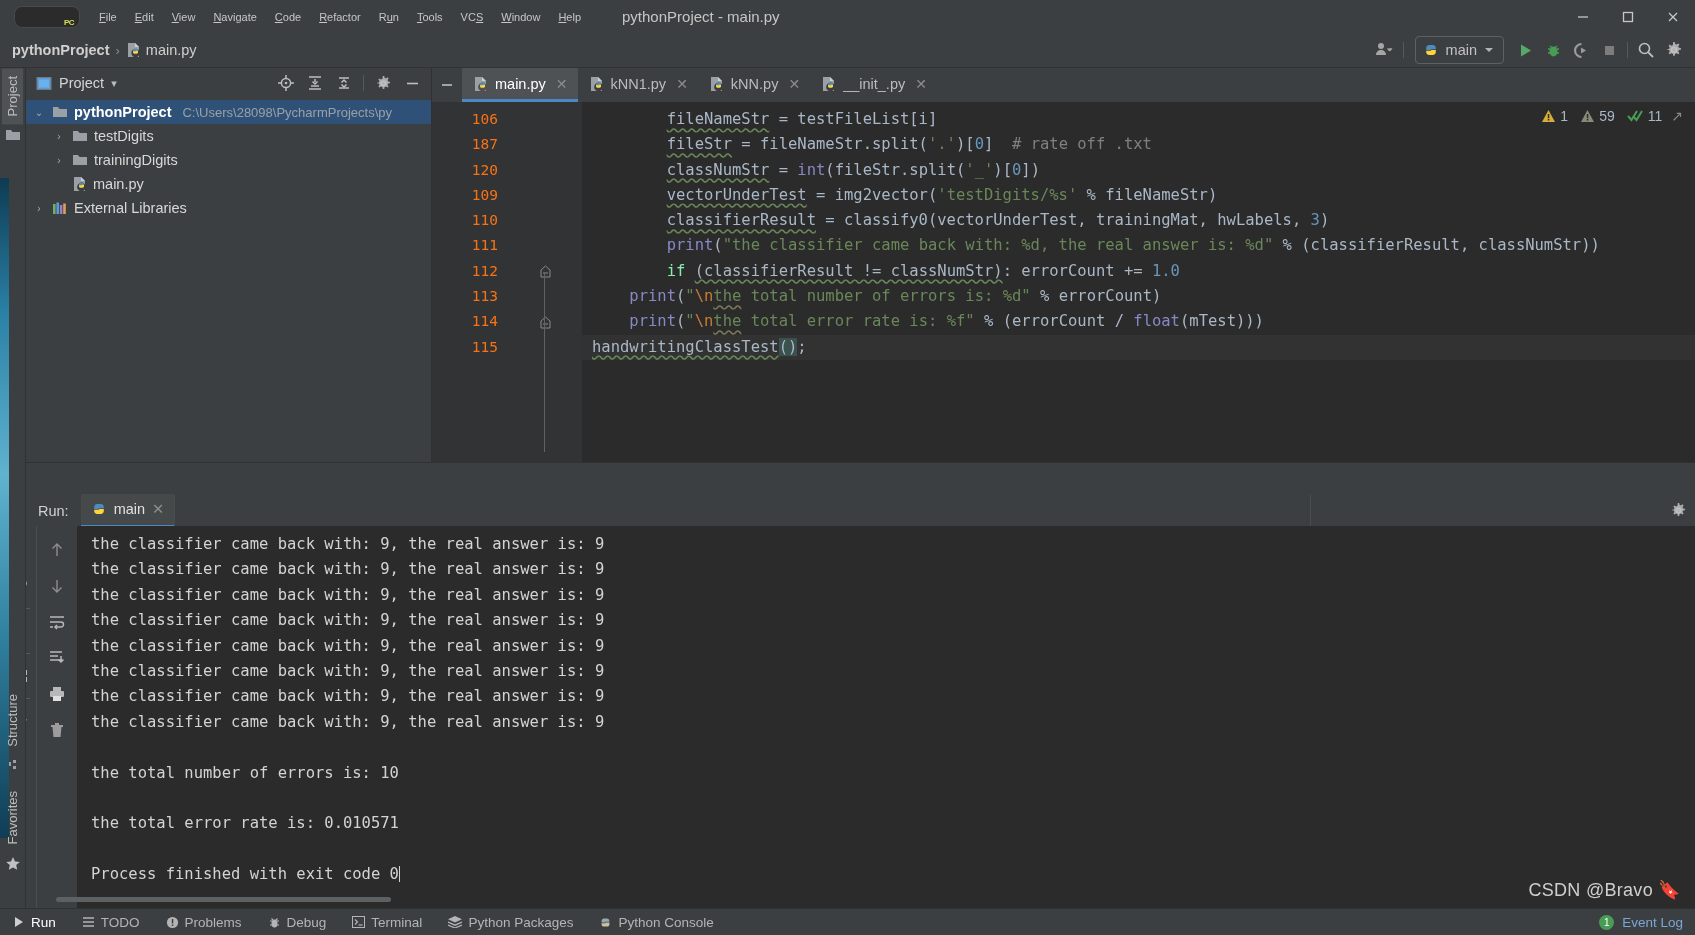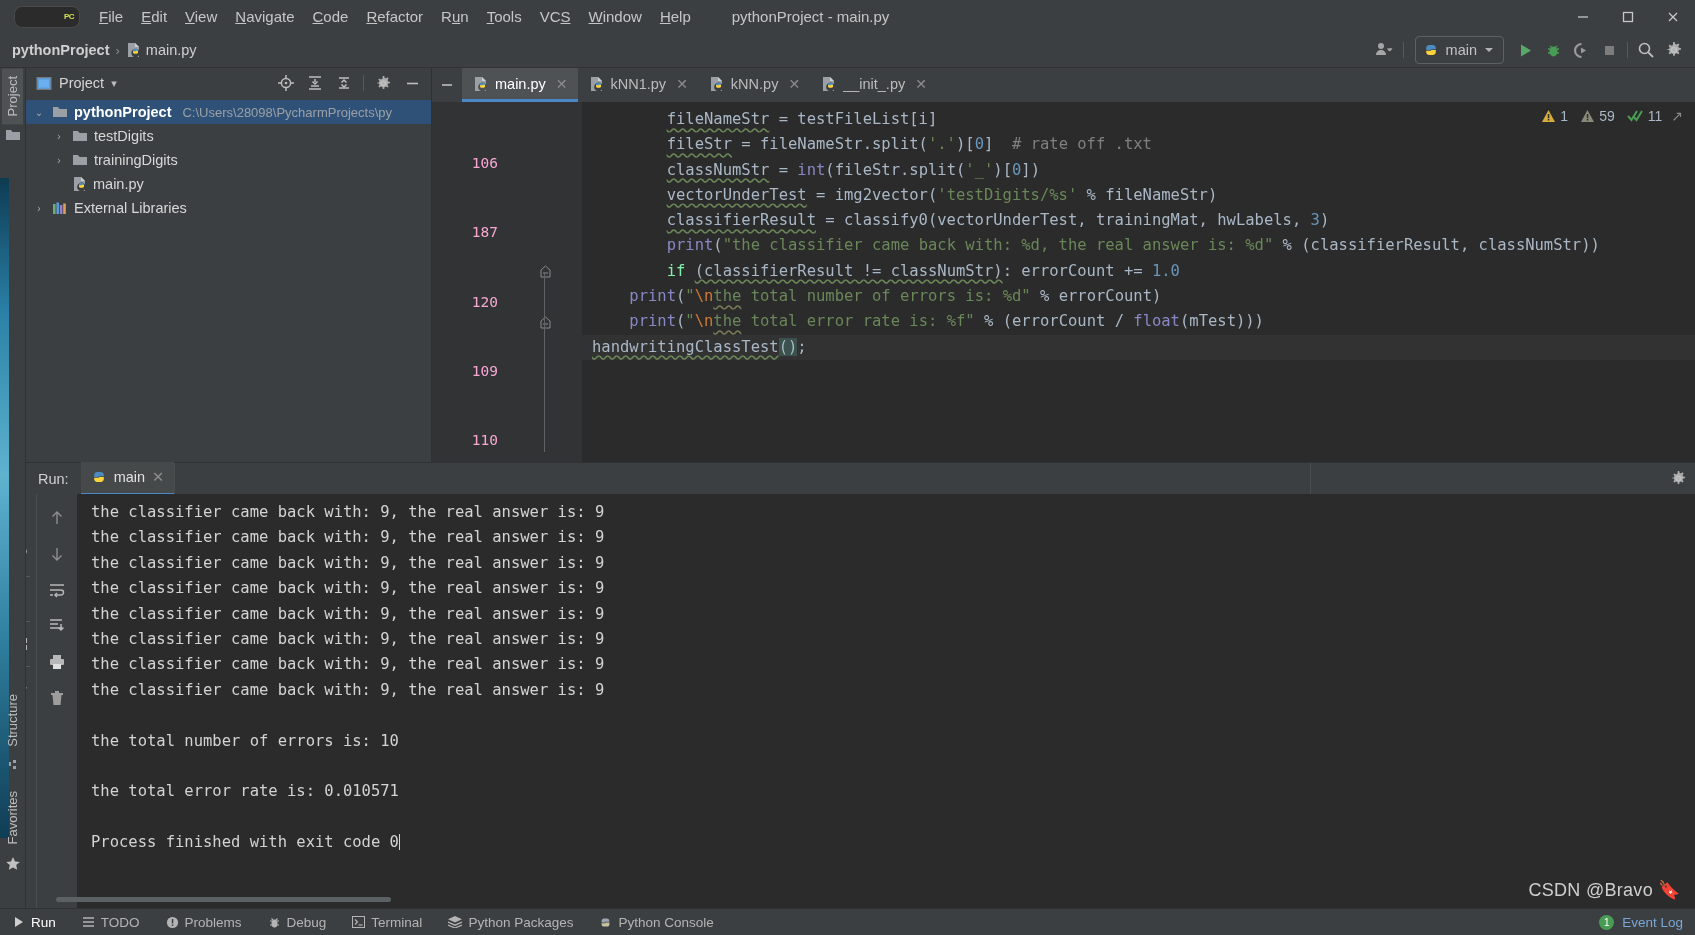--- a/index.html
+++ b/index.html
@@ -7,23 +7,23 @@
     width:1695px;height:935px;overflow:hidden;
     font-family:"Liberation Sans",sans-serif;
     font-size:15px;color:#bbbbbb;
     -webkit-font-smoothing:antialiased;
   }
   .ide{position:relative;width:1695px;height:935px;background:#3c3f41;display:flex;flex-direction:column;}
 
   
   .menubar{height:33px;background:#3c3f41;display:flex;align-items:center;flex:0 0 auto;padding-left:8px;}
   .pc-logo{width:20px;height:20px;margin:0 10px 0 6px;background:#2b2b2b;border:1px solid #4a4a4a;border-radius:8px;
-           position:relative;display:flex;align-items:center;justify-content:center;padding-left:44px;}
+           position:relative;display:flex;align-items:flex-end;justify-content:center;padding-left:44px;}
   .pc-logo span{font-size:8px;color:#d4e157;font-weight:bold;letter-spacing:-0.5px;}
-  .menu-item{padding:3px 9px;color:#c6c6c6;font-size:15px;cursor:default;}
+  .menu-item{padding:3px 9px;color:#c6c6c6;font-size:11px;cursor:default;}
   .menu-item u{text-decoration:underline;}
   .win-title{margin-left:32px;color:#c6c6c6;font-size:15px;}
   .win-ctrls{margin-left:auto;display:flex;align-items:center;}
   .win-btn{width:45px;height:33px;display:flex;align-items:center;justify-content:center;color:#c6c6c6;font-size:15px;}
 
   
   .navbar{height:34px;background:#3c3f41;display:flex;align-items:center;padding-left:12px;
           border-bottom:1px solid #323232;flex:0 0 auto;}
   .crumb{color:#cfcfcf;font-size:14.5px;font-weight:bold;}
   .crumb-sep{color:#8a8a8a;margin:0 6px;font-size:13px;}
@@ -70,22 +70,22 @@
   .tabbar{height:34px;background:#3c3f41;display:flex;align-items:stretch;flex:0 0 auto;}
   .tab-minus{width:30px;display:flex;align-items:center;justify-content:center;color:#bbb;}
   .etab{display:flex;align-items:center;gap:7px;padding:0 10px 0 11px;font-size:14.5px;color:#bcbcbc;
         border-bottom:3px solid transparent;}
   .etab.active{background:#4e5254;color:#ffffff;border-bottom:3px solid #4a88c7;}
   .etab .x{color:#8d8d8d;font-size:14px;margin-left:3px;}
   .tabfill{flex:1 1 auto;background:#3c3f41;}
 
   .codewrap{flex:1 1 auto;display:flex;min-height:0;background:#2b2b2b;position:relative;overflow:hidden;}
   .gutter{width:76px;background:#313335;flex:0 0 auto;padding-top:5px;text-align:right;}
-  .gutnum{height:25.3px;line-height:25.3px;color:#f9a8d4;font-size:14.5px;padding-right:10px;
-          font-family:"DejaVu Sans Mono",monospace;margin-top:44px;}
+  .gutnum{height:25.3px;line-height:25.3px;color:#f97316;font-size:14.5px;padding-right:10px;
+          font-family:"DejaVu Sans Mono",monospace;}
   .foldcol{width:74px;background:#313335;flex:0 0 auto;padding-top:5px;position:relative;}
   .fold{height:25.3px;display:flex;align-items:center;justify-content:center;}
   .code{flex:1 1 auto;padding-top:5px;overflow:hidden;position:relative;background:#2b2b2b;}
   .cline{height:25.3px;line-height:25.3px;white-space:pre;font-family:"DejaVu Sans Mono",monospace;
          font-size:15.5px;color:#a9b7c6;padding-left:10px;}
   .cline.cursorline{background:#323232;}
   .kw{color:#86efac;}
   .str{color:#6a8759;}
   .num{color:#6897bb;}
   .cmt{color:#808080;}
@@ -95,21 +95,21 @@
   .squig{text-decoration:underline;text-decoration-style:wavy;text-decoration-color:#6a8759;
          text-underline-offset:3px;}
   .squig-gray{text-decoration:underline;text-decoration-style:wavy;text-decoration-color:#7a7a55;
          text-underline-offset:3px;}
   .brmatch{background:#3b514d;}
   .insp{position:absolute;right:12px;top:6px;display:flex;align-items:center;gap:5px;font-size:14px;color:#a9b7c6;}
   .insp .grp{display:flex;align-items:center;gap:4px;margin-left:7px;}
 
   
   .runpane{height:445px;flex:0 0 auto;display:flex;flex-direction:column;background:#3c3f41;border-top:1px solid #2f3133;}
-  .runhead{height:31px;display:flex;align-items:center;background:#3c3f41;}
+  .runhead{height:31px;display:flex;align-items:center;background:#3c3f41;margin-top:32px;}
   .runhead .lbl{padding:0 12px 0 36px;font-size:14.5px;color:#d0d0d0;}
   .runtab{display:flex;align-items:center;gap:7px;padding:0 10px;height:31px;font-size:14.5px;color:#e0e0e0;
           border-bottom:3px solid #4a88c7;background:#45494a;}
   .runtab .x{color:#8d8d8d;}
   .runhead-fill{flex:1 1 auto;border-left:1px solid #4a4e50;height:31px;}
   .runhead-fill2{width:350px;border-left:1px solid #4a4e50;height:31px;}
   .runhead-gear{width:34px;display:flex;align-items:center;justify-content:center;}
 
   .runbody{flex:1 1 auto;display:flex;min-height:0;}
   .runrailL{width:34px;background:#3c3f41;display:flex;flex-direction:column;align-items:center;padding-top:7px;gap:2px;flex:0 0 auto;}

